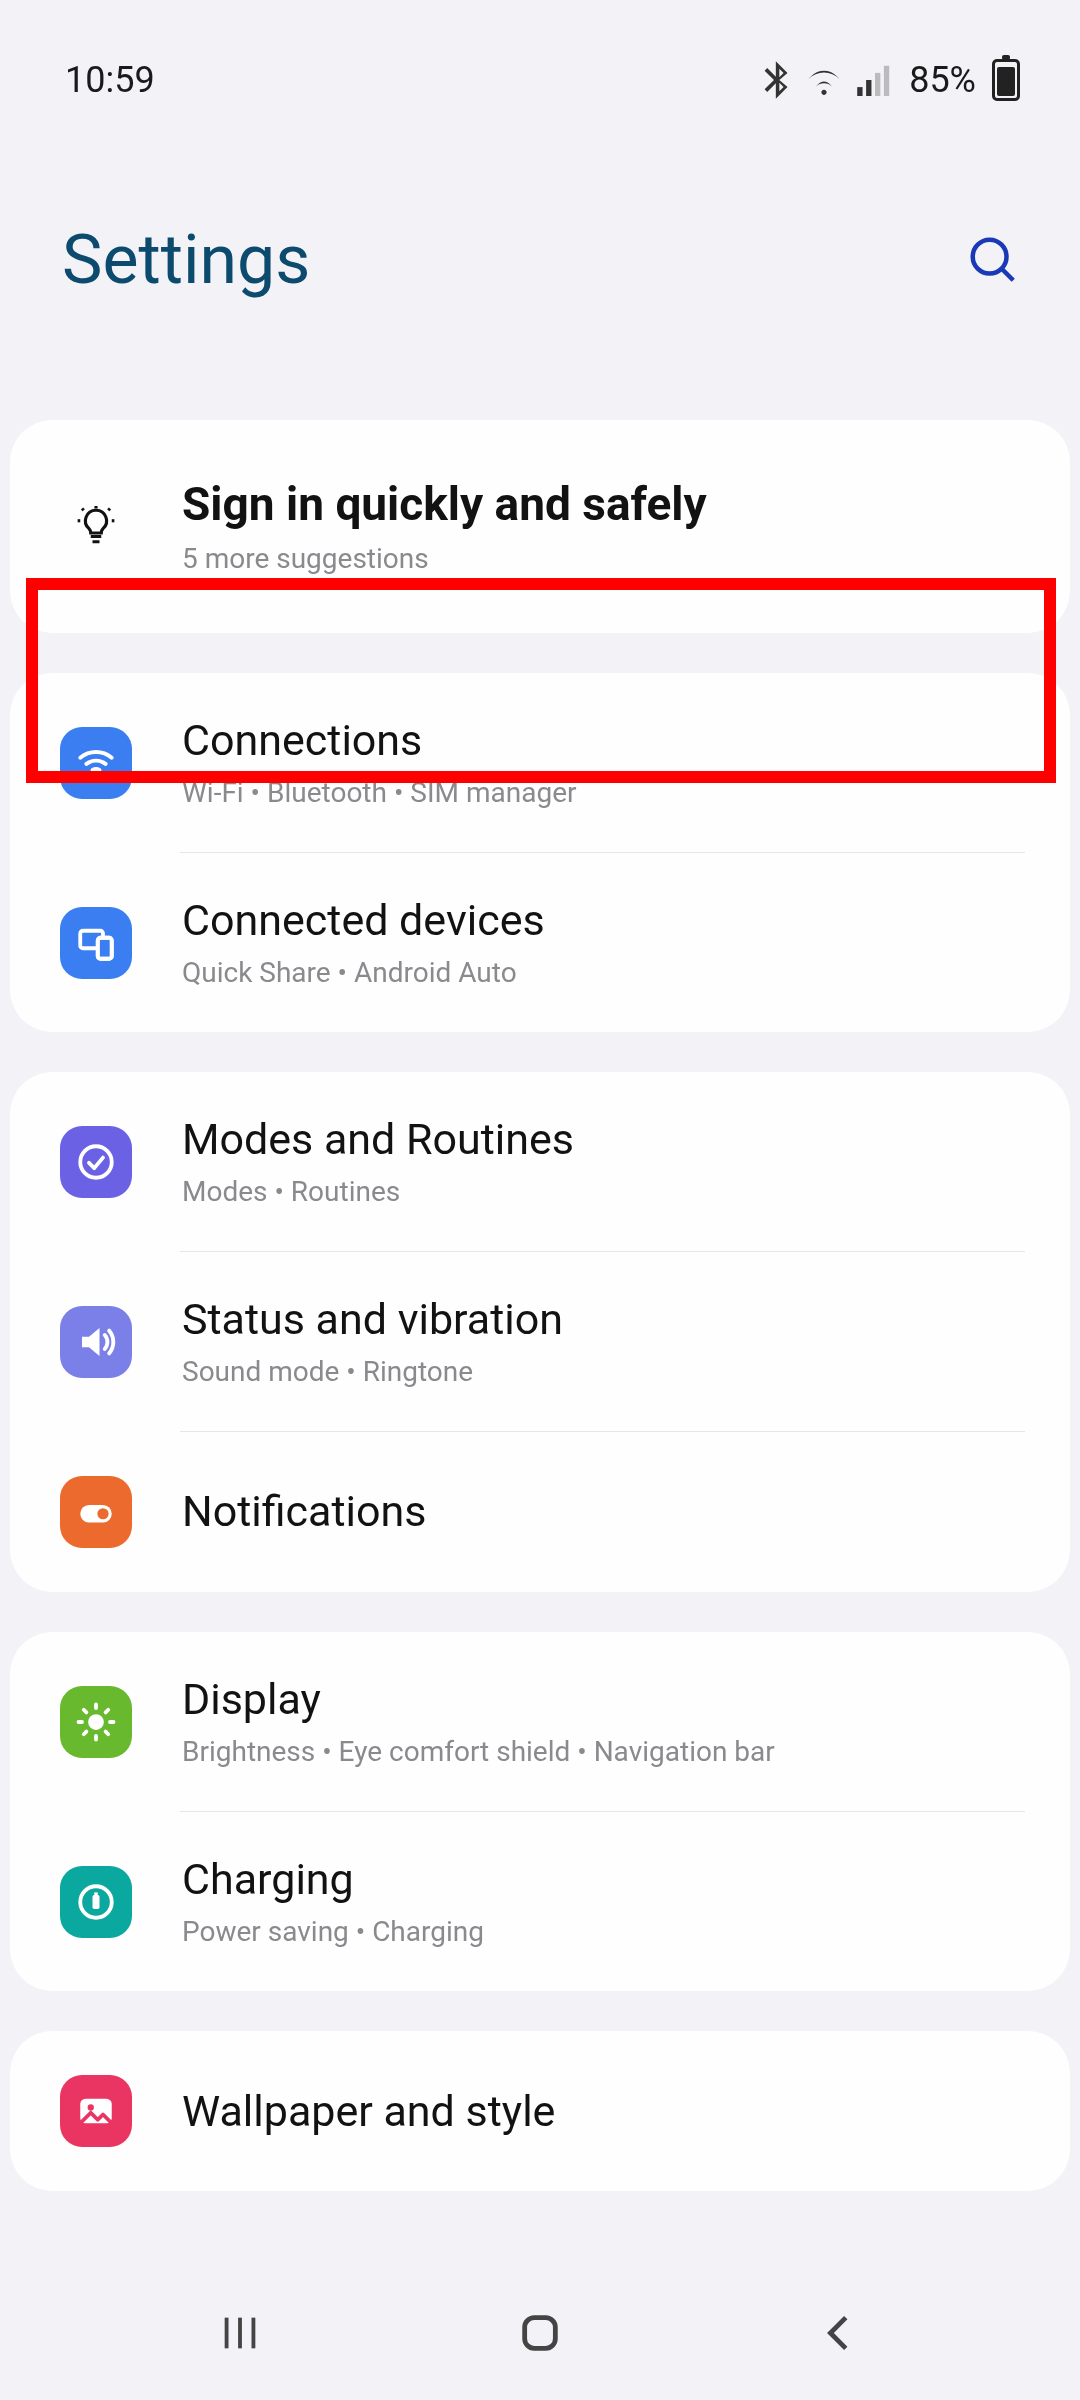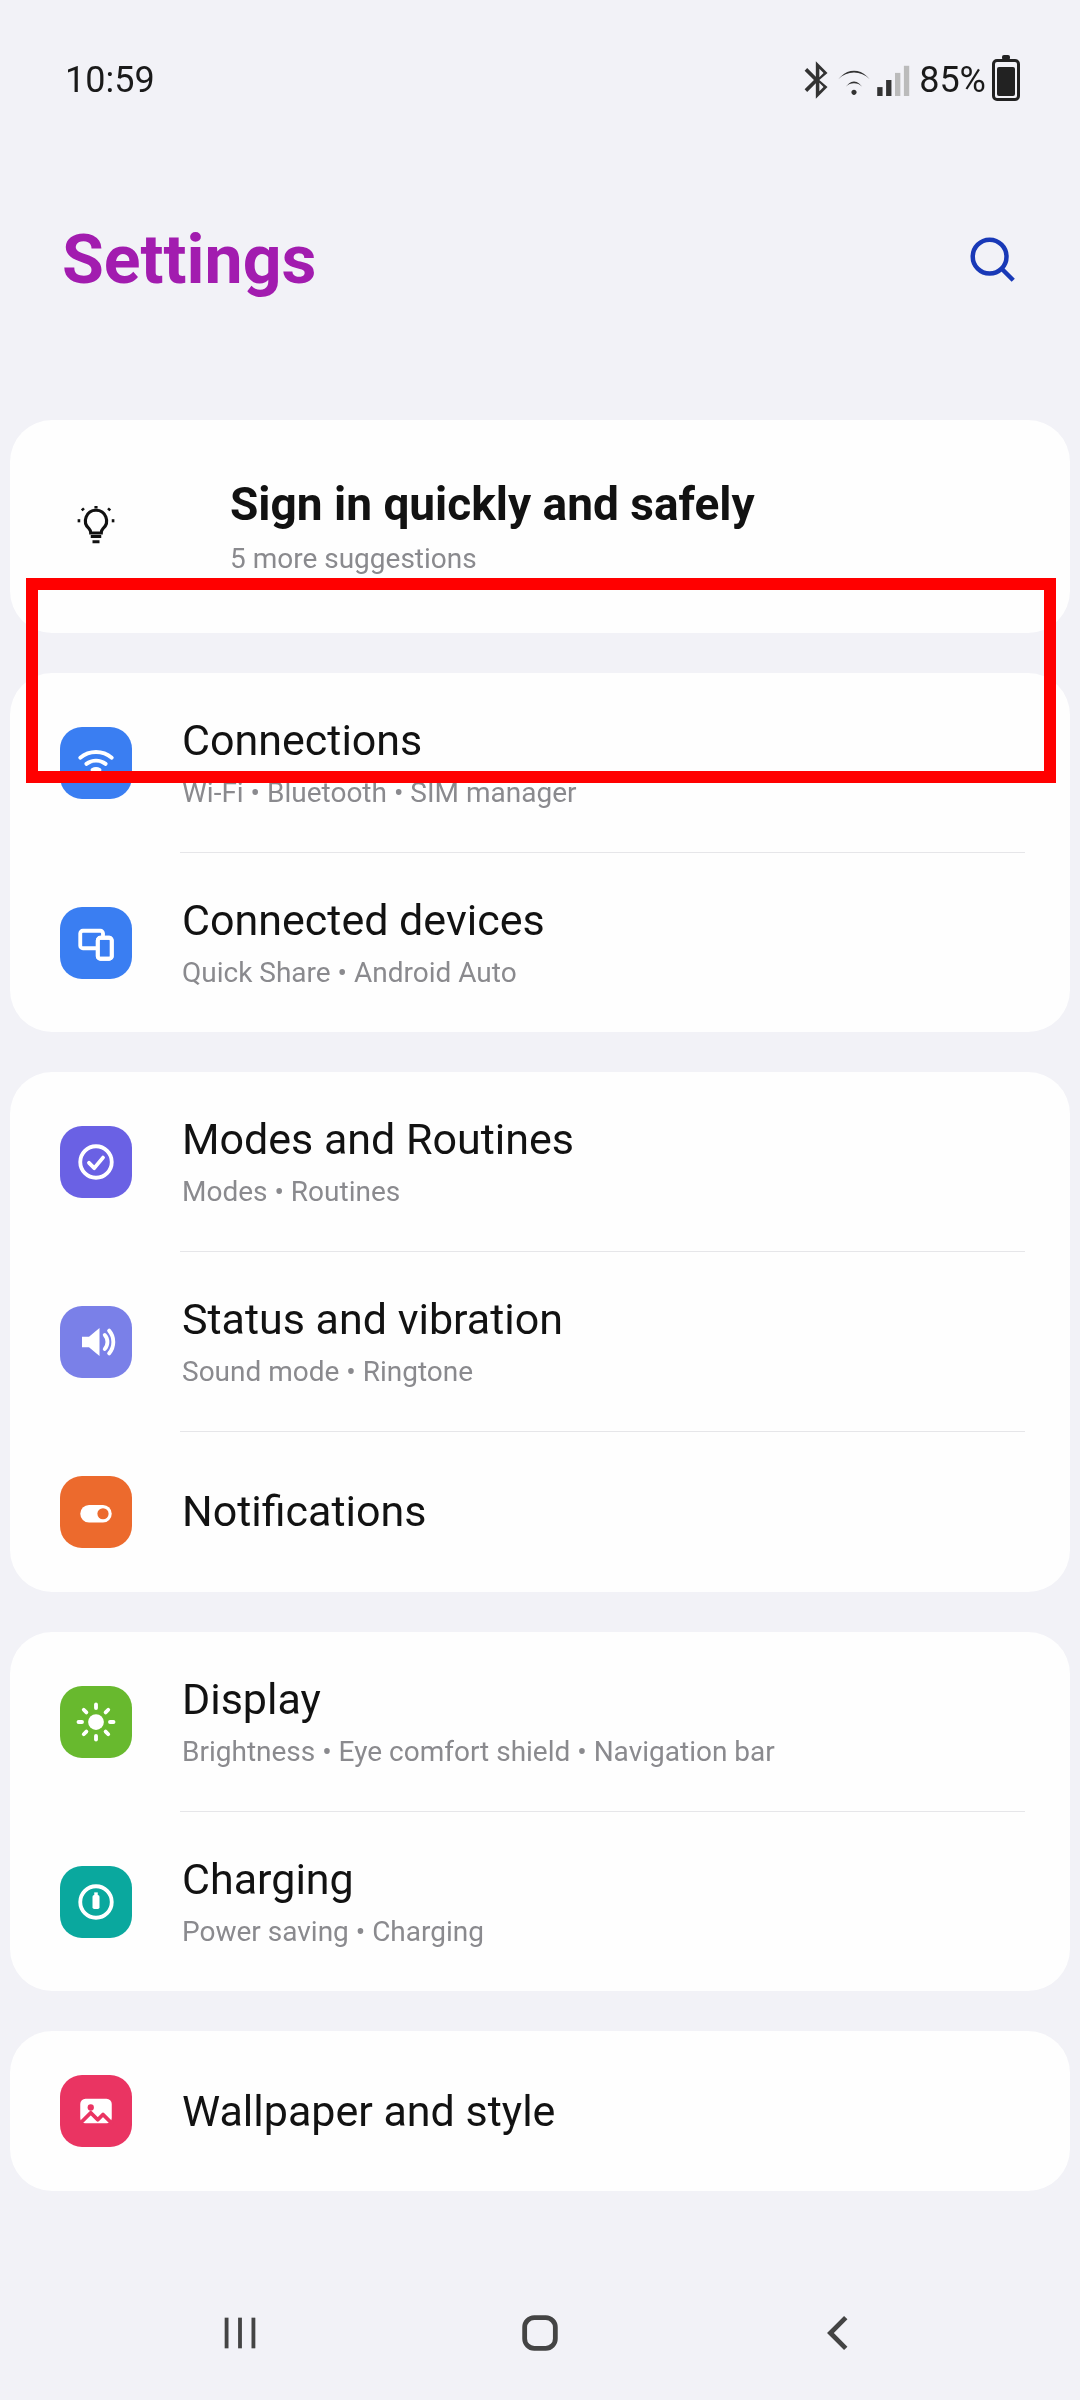--- a/index.html
+++ b/index.html
@@ -14,38 +14,38 @@
     .status-bar{
       height:80px;
       display:flex;
       align-items:center;
       justify-content:space-between;
       padding:0 60px 0 65px;
       font-size:36px;
       color:#1a1a1a;
       margin-top:40px;
     }
-    .status-right{display:flex;align-items:center;gap:2px;}
+    .status-right{display:flex;align-items:center;gap:12px;}
     .status-right svg{display:block;}
     .battery-pct{font-size:36px;margin-left:4px;}
     .battery-shell{width:28px;height:42px;border:3px solid #222;border-radius:5px;position:relative;margin-left:4px;}
     .battery-shell::before{content:"";position:absolute;top:-7px;left:7px;right:7px;height:5px;background:#222;border-radius:2px;}
     .battery-fill{position:absolute;left:2px;right:2px;bottom:2px;height:80%;background:#222;border-radius:2px;}
 
     
     .header{
       padding:100px 60px 120px 62px;
       display:flex;
       align-items:center;
       justify-content:space-between;
     }
     .header-title{
       font-size:68px;
-      font-weight:700;
-      color:#a21caf;
+      font-weight:400;
+      color:#0c4a6e;
     }
     .search-btn{width:54px;height:54px;color:#1939b7;}
 
     
     .card{
       background:#fefefe;
       border-radius:42px;
       margin:0 10px 40px 10px;
       overflow:hidden;
     }
@@ -124,21 +124,21 @@
   <div class="header-title">Settings</div>
   <div class="search-btn">
     <svg viewBox="0 0 24 24" width="54" height="54" fill="none" stroke="#1939b7" stroke-width="2">
         <circle cx="10.5" cy="10.5" r="7.5"></circle>
         <line x1="21" y1="21" x2="16" y2="16"></line>
       </svg>
   </div>
 </div>
 
 <div class="card suggestion">
-  <div class="row" style="padding-top:55px;padding-bottom:55px;gap:48px;">
+  <div class="row" style="padding-top:55px;padding-bottom:55px;">
     <div class="icon ic-none">
       <svg viewBox="0 0 24 24" width="54" height="54" fill="none" stroke="#111" stroke-width="1.8">
         <path d="M9 18h6M10 21h4"></path>
         <path d="M12 3a6 6 0 00-4 10.5c.8.8 1 1.5 1 2.5h6c0-1 .2-1.7 1-2.5A6 6 0 0012 3z"></path>
         <line x1="12" y1="0.5" x2="12" y2="2"></line>
           <line x1="3" y1="9" x2="1.5" y2="9"></line>
           <line x1="21" y1="9" x2="22.5" y2="9"></line>
         <line x1="5" y1="3" x2="4" y2="2"></line>
           <line x1="19" y1="3" x2="20" y2="2"></line>
       </svg>

